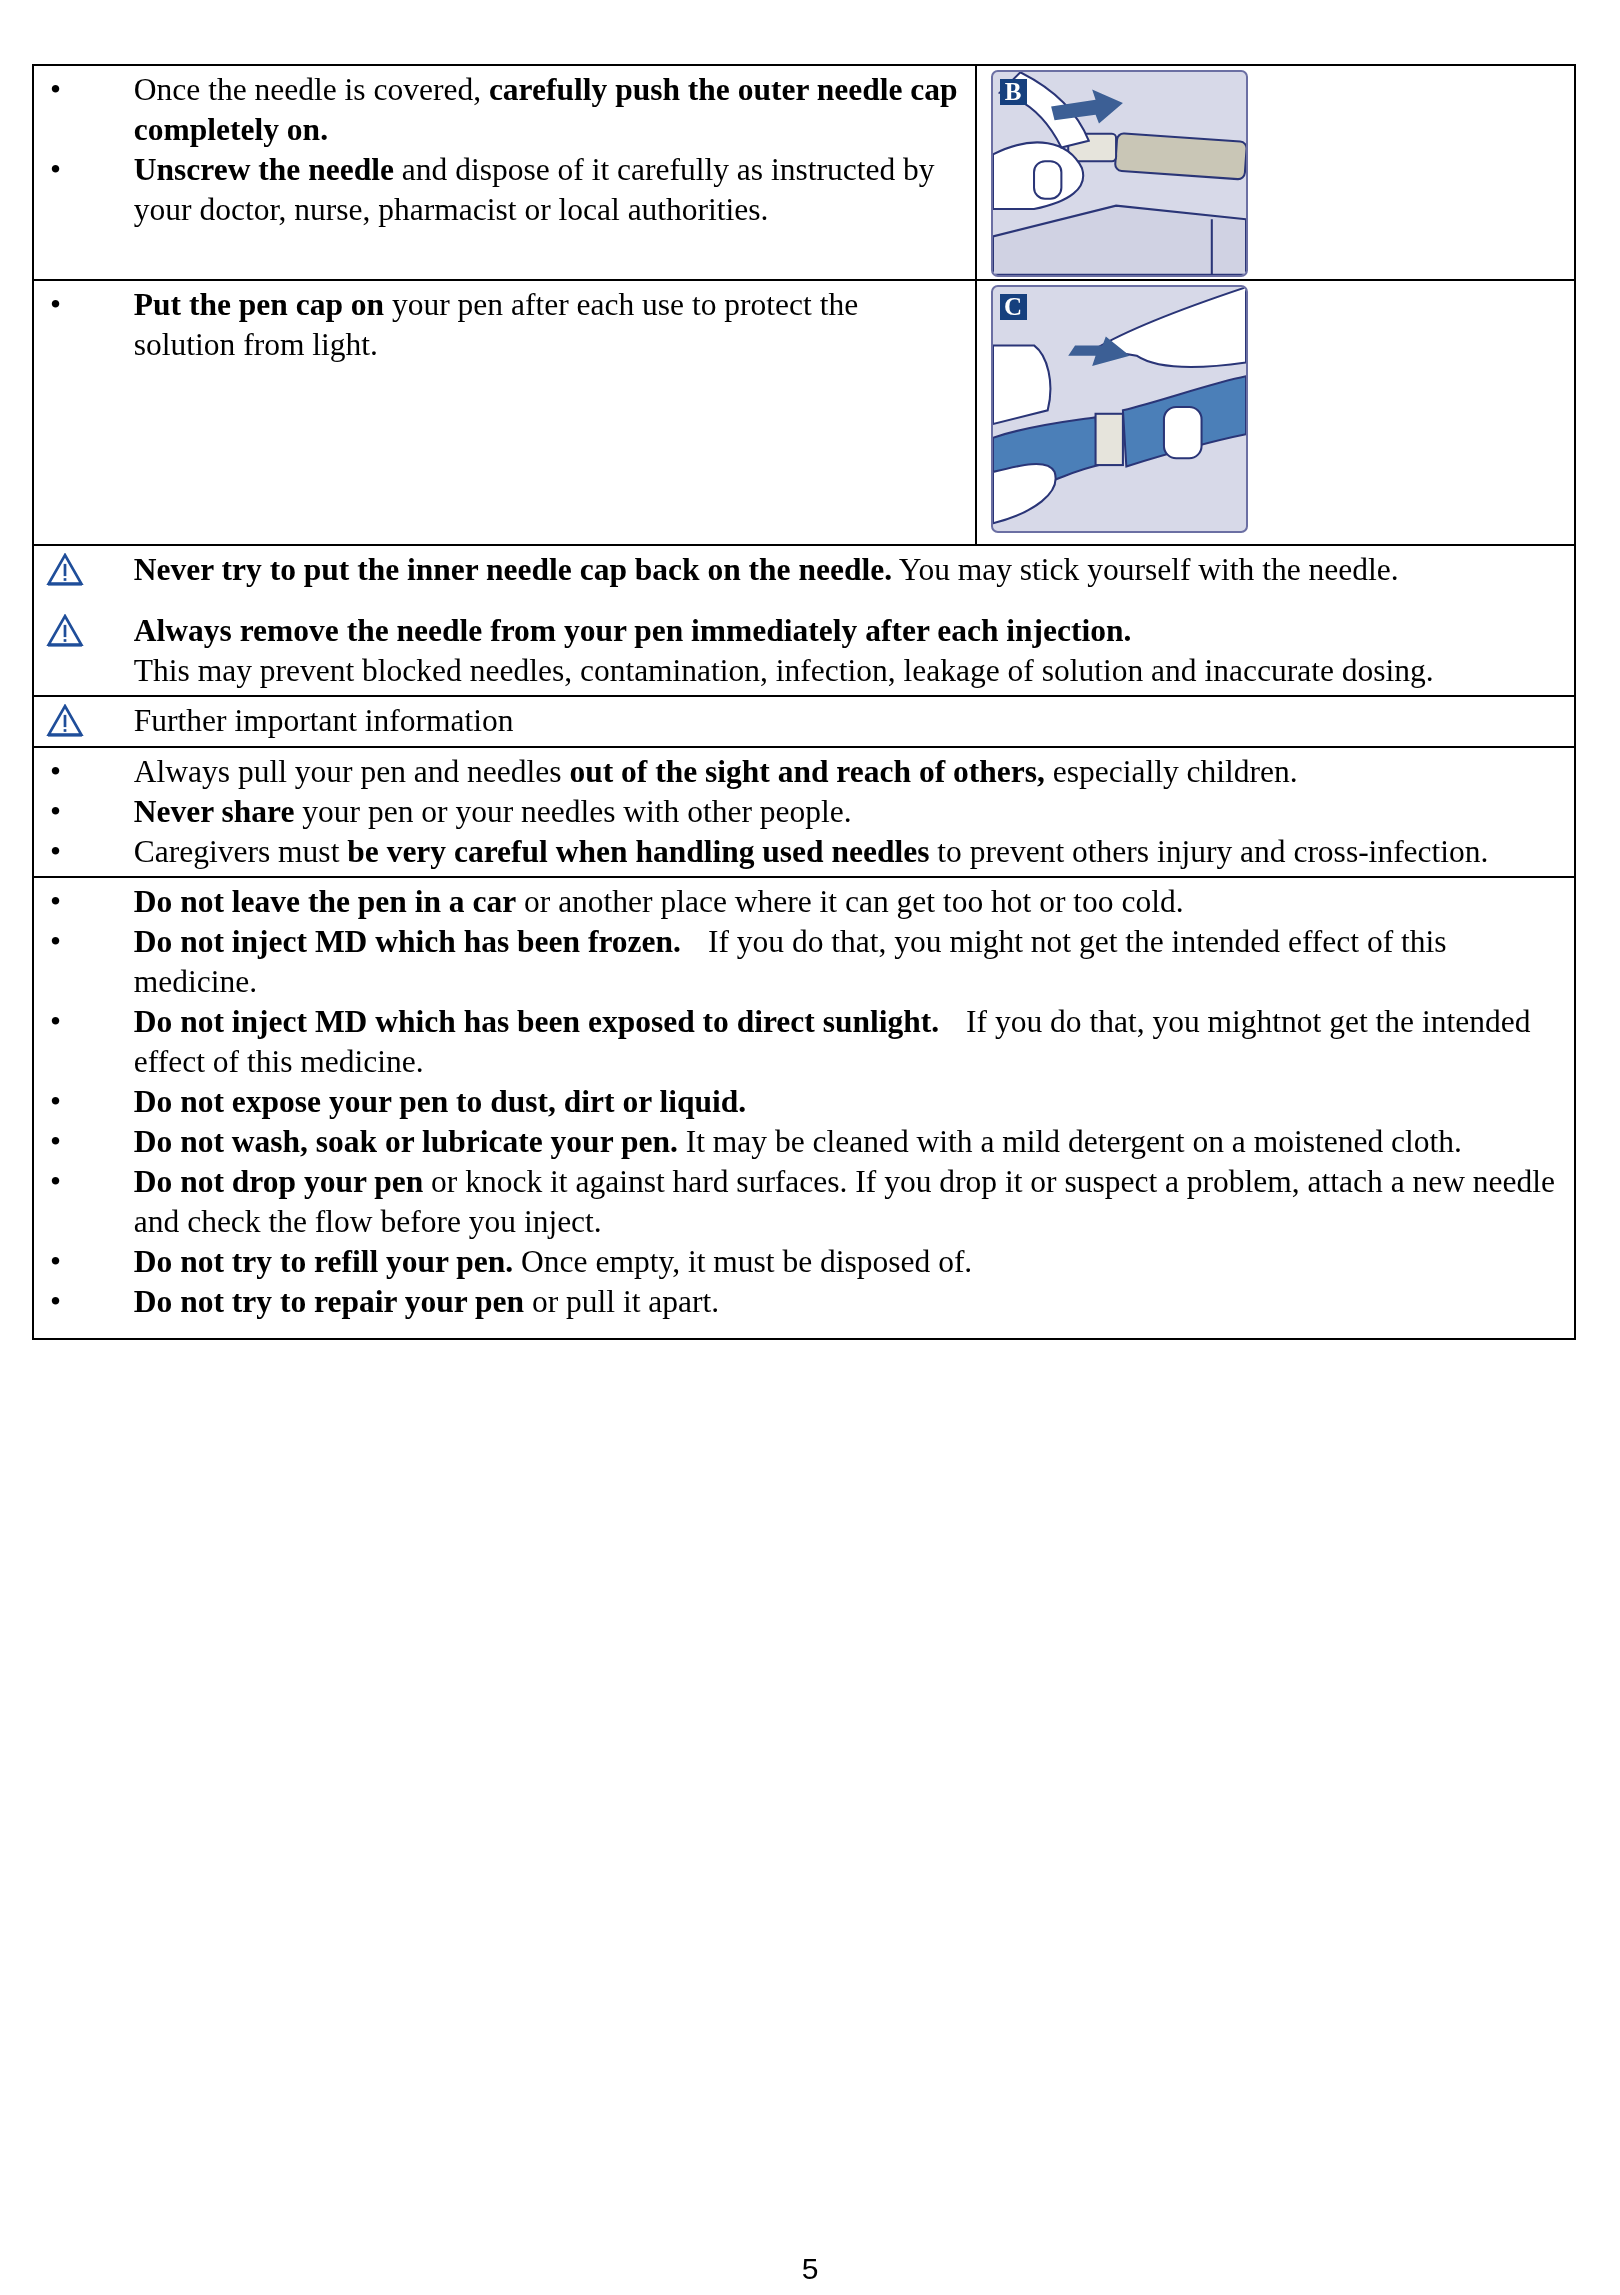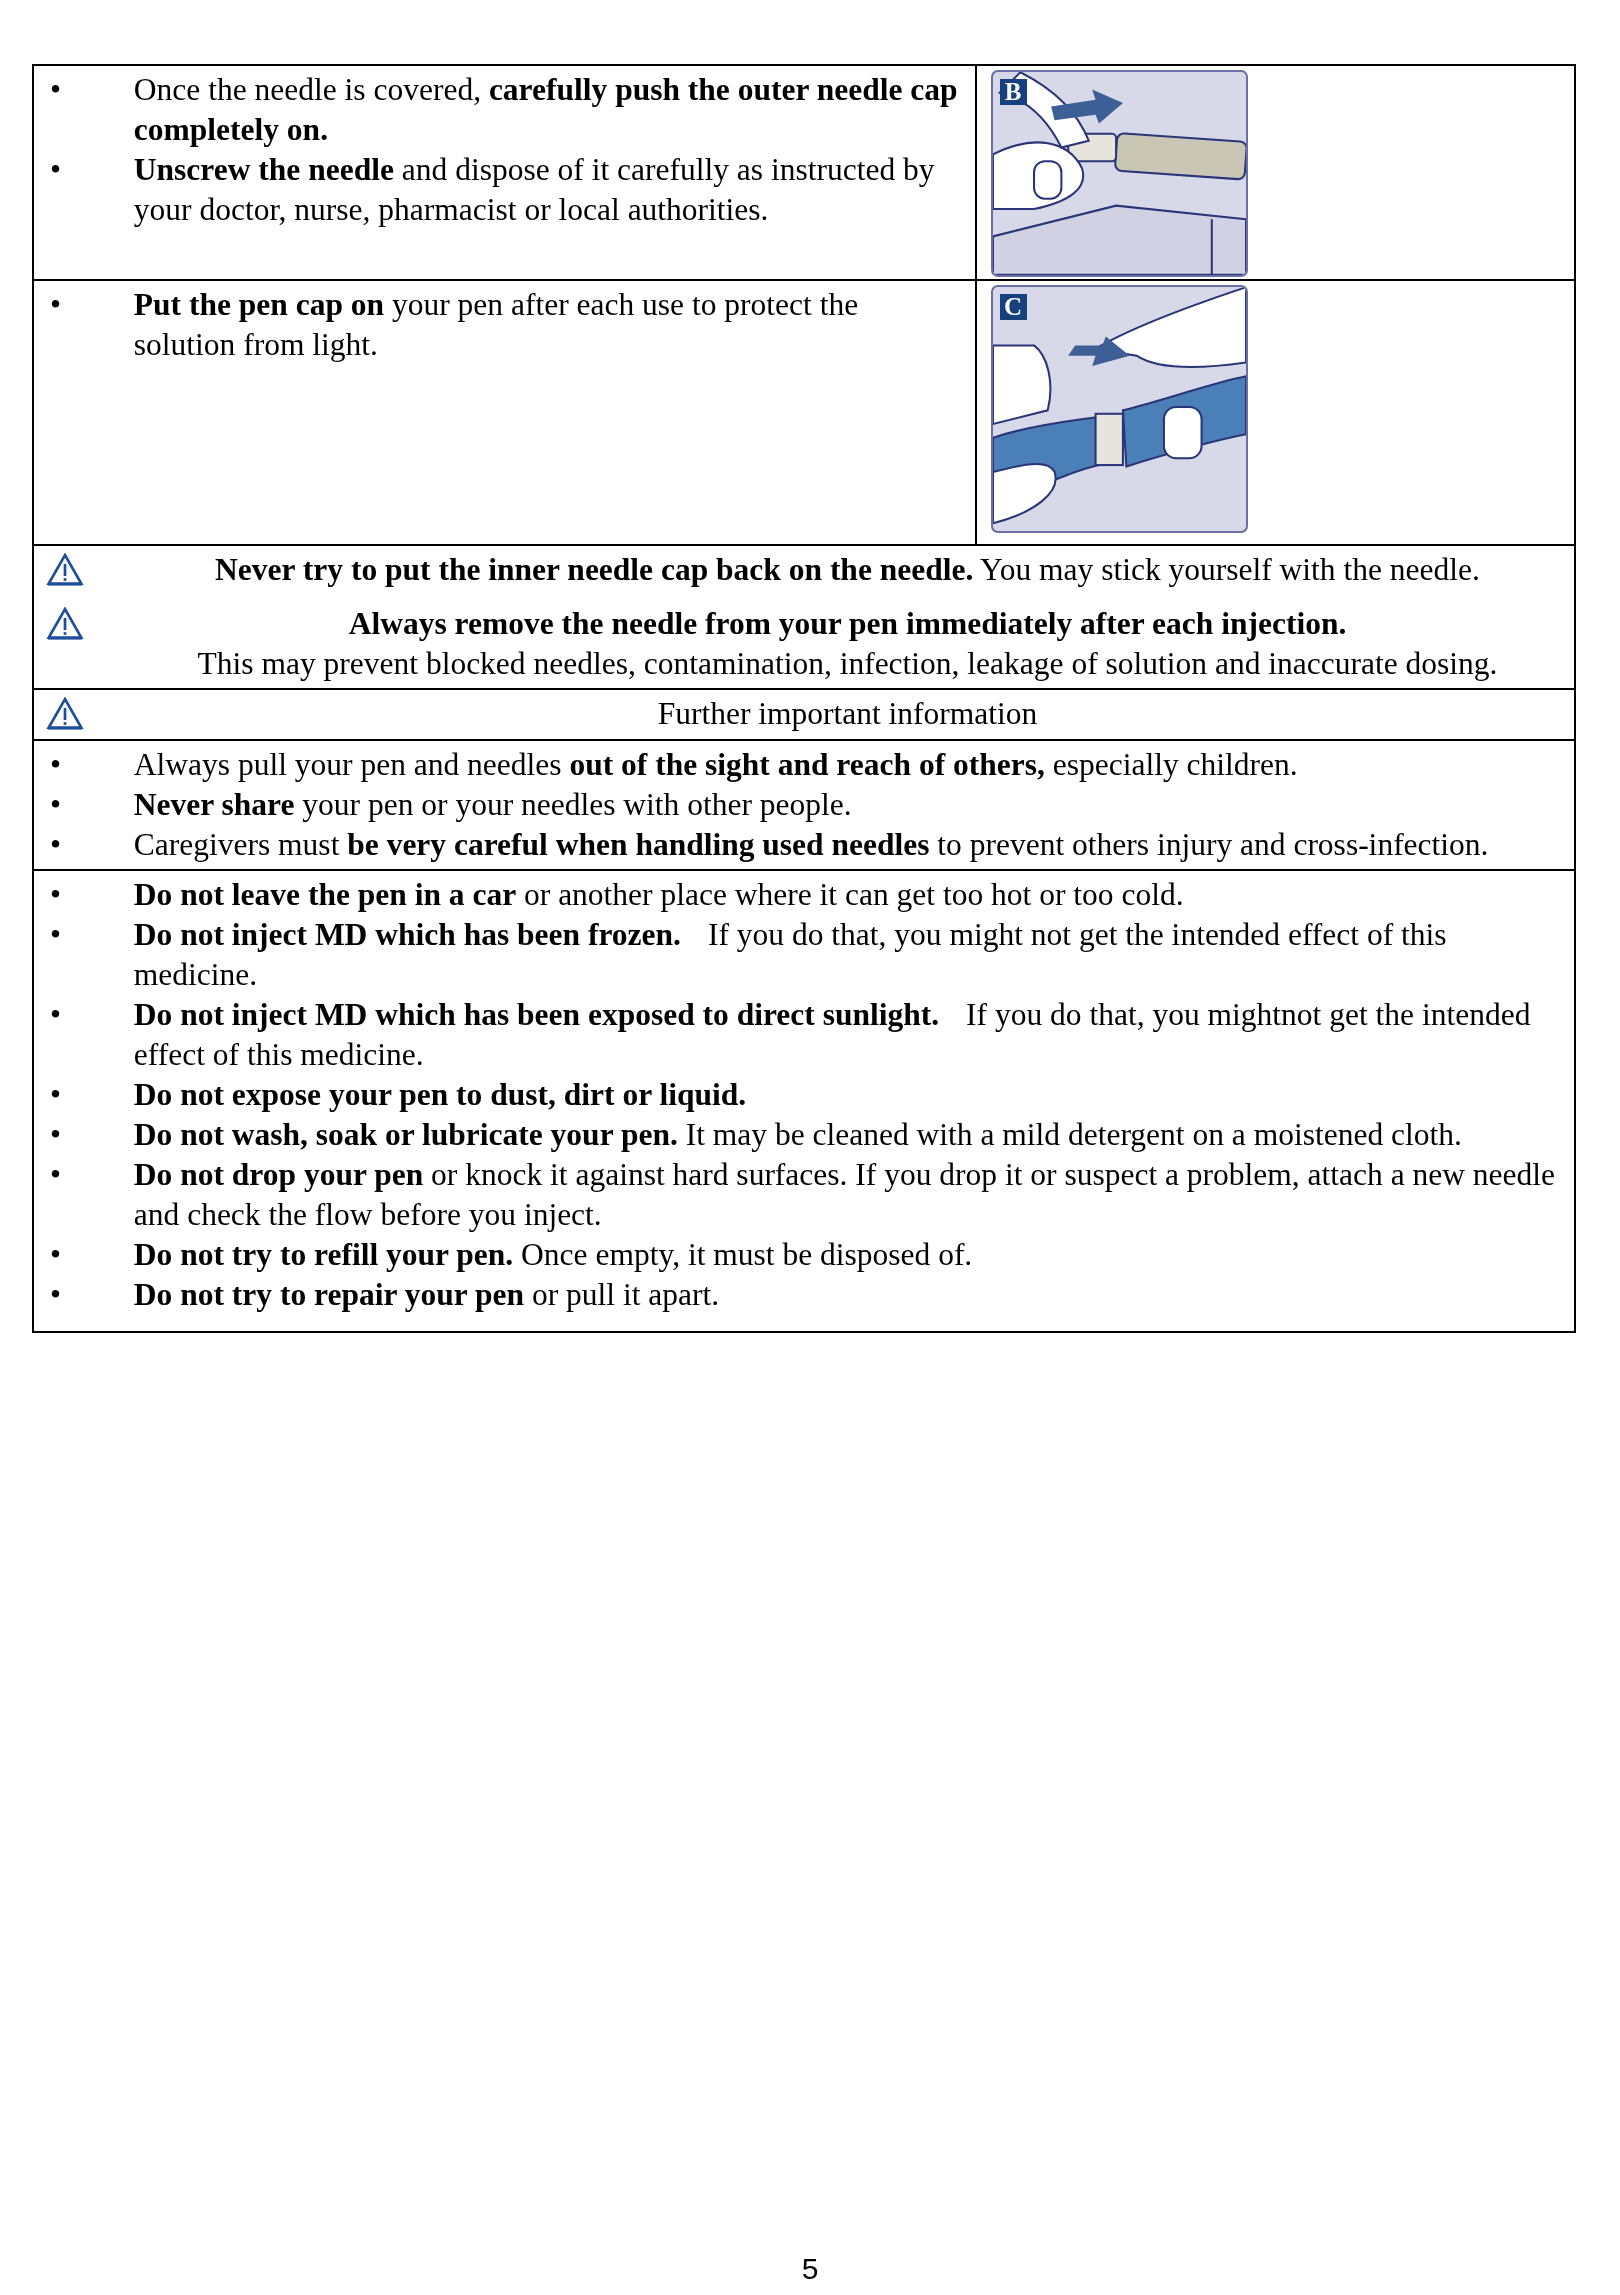--- a/index.html
+++ b/index.html
@@ -8,21 +8,21 @@
   .doc-table { position: absolute; left: 31.5px; top: 64px; width: 1544px;
                border-collapse: collapse; font-size: 31.5px; line-height: 40px; }
   .doc-table td { border: 2.1px solid #000; vertical-align: top; padding: 0 12.3px 4.1px 12.3px; }
   .row-a td { height: 209px; }
   .row-b td { height: 259px; }
   .txt-col { width: 917px; }
   .fig-col { padding: 4.1px 0 0 13.7px !important; }
   ul.blist { list-style: none; margin: 4.1px 0 0 0; padding: 0; }
   ul.blist li { position: relative; padding-left: 88px; }
   ul.blist li .bullet { position: absolute; left: 4.1px; top: 0; }
-  .warn-row { position: relative; padding-left: 88px; text-align: center; }
+  .warn-row { position: relative; padding-left: 88px; }
   .warn-row .warn-icon { position: absolute; left: 0; top: 2.7px; width: 38px; height: 34px; }
   .heading { font-weight: normal; }
   .figure { width: 253px; height: 203px; border-radius: 6.8px; border: 2.1px solid #6b6fa3;
             background: #d7d9e8; position: relative; overflow: hidden; }
   .fig-label { position: absolute; left: 6.8px; top: 6.8px; width: 27px; height: 26px;
                background: #16407e; color: #fff; font-weight: bold; font-size: 25px;
                line-height: 26px; text-align: center; z-index: 2; }
   .figure svg { position: absolute; left: 0; top: 0; }
   .page-number { position: absolute; top: 2252px; left: 0; width: 1620px; text-align: center;
                  font-family: "Liberation Sans", "DejaVu Sans", sans-serif; font-size: 30px; }
@@ -96,21 +96,21 @@
     <td colspan="2" style="padding-top:4.1px">
       <div class="warn-row">
         <svg class="warn-icon" viewBox="0 0 56 50">
           <polygon points="28,3 4,45 52,45" fill="none" stroke="#1f4e9a" stroke-width="4"></polygon>
           <rect x="3" y="44" width="50" height="4" fill="#1f4e9a"></rect>
           <rect x="26" y="16" width="4" height="18" fill="#1f4e9a"></rect>
           <rect x="26" y="37" width="4" height="4" fill="#1f4e9a"></rect>
         </svg>
         <b>Never try to put the inner needle cap back on the needle.</b><span> You may stick yourself with the needle.</span>
       </div>
-      <div class="warn-row" style="margin-top:14px">
+      <div class="warn-row" style="margin-top:21px">
         <svg class="warn-icon" viewBox="0 0 56 50">
           <polygon points="28,3 4,45 52,45" fill="none" stroke="#1f4e9a" stroke-width="4"></polygon>
           <rect x="3" y="44" width="50" height="4" fill="#1f4e9a"></rect>
           <rect x="26" y="16" width="4" height="18" fill="#1f4e9a"></rect>
           <rect x="26" y="37" width="4" height="4" fill="#1f4e9a"></rect>
         </svg>
         <b>Always remove the needle from your pen immediately after each injection.</b><br>
         <span>This may prevent blocked needles, contamination, infection, leakage of solution and inaccurate dosing.</span>
       </div>
     </td>

